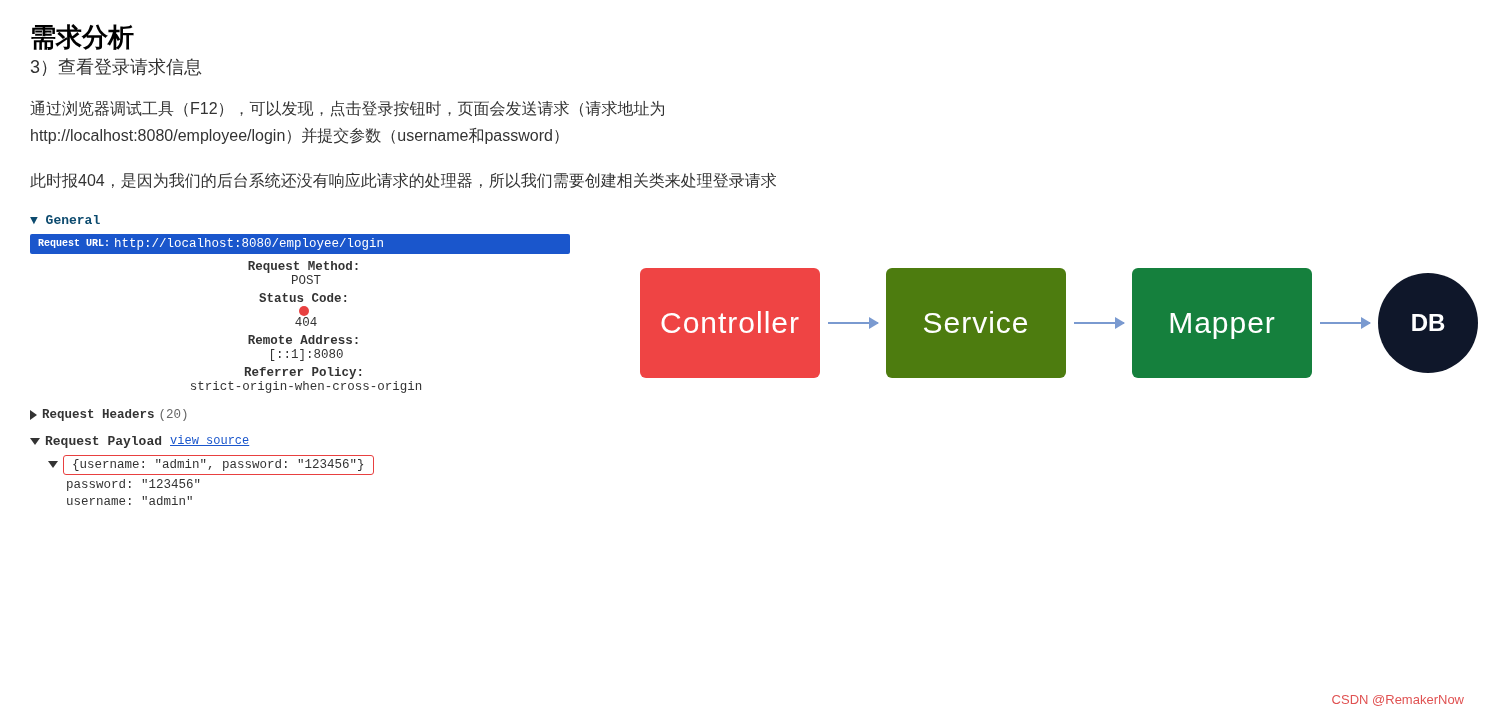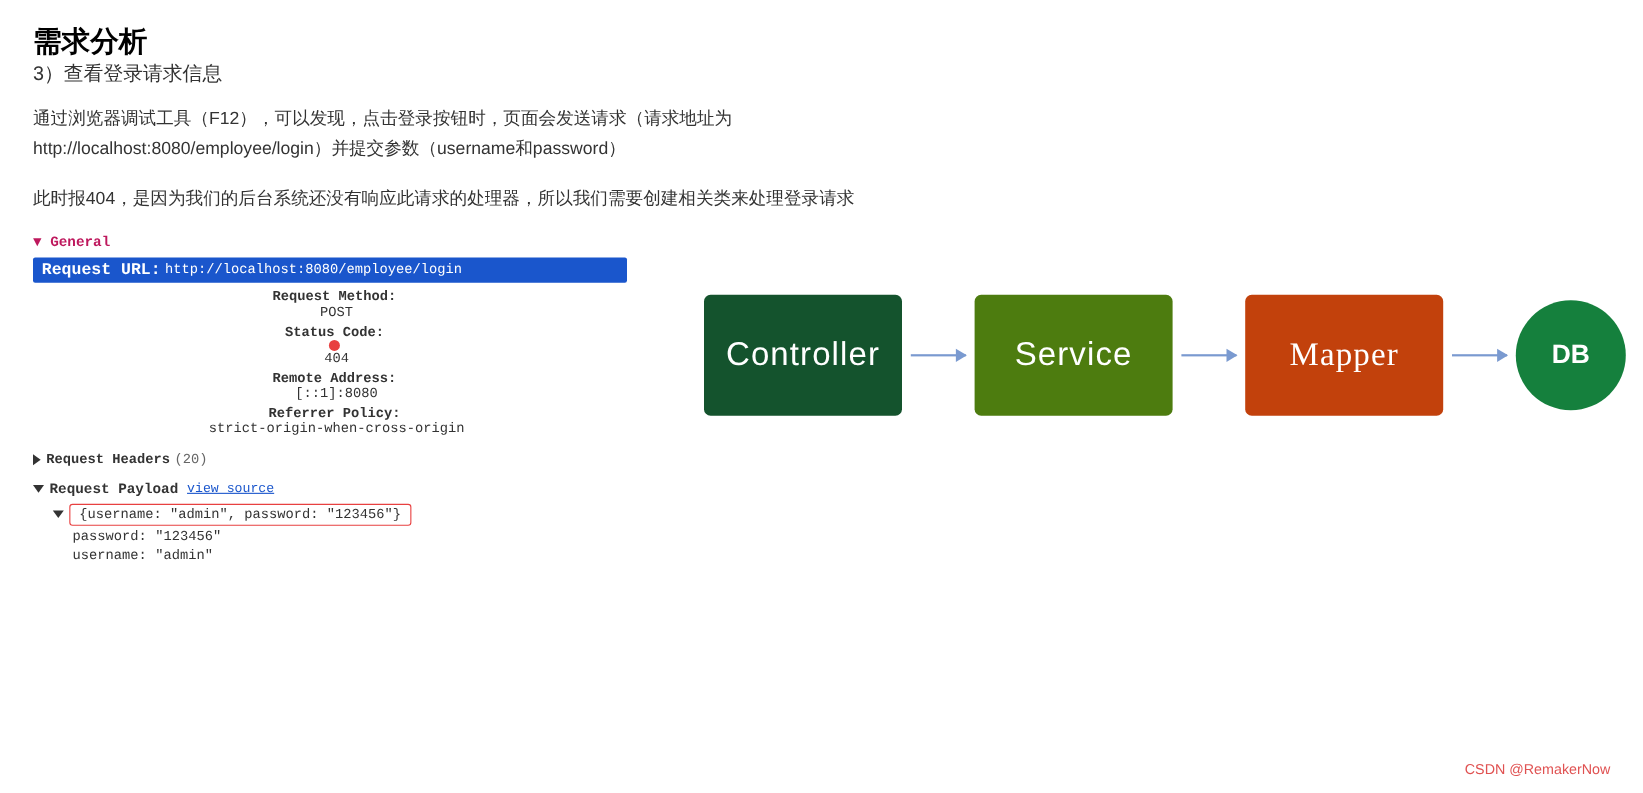--- a/index.html
+++ b/index.html
@@ -46,38 +46,38 @@
       font-family: "Consolas", "Courier New", monospace;
       color: #333;
     }
 
     .general-section {
       margin-bottom: 8px;
     }
 
     .general-header {
       font-size: 13px;
-      color: #be185d;
+      color: #0c4a6e;
       font-weight: bold;
       margin-bottom: 6px;
     }
 
     .url-row {
       display: flex;
       align-items: center;
       background: #1a56cc;
       padding: 3px 8px;
       margin-bottom: 4px;
       border-radius: 2px;
     }
 
     .url-label {
       color: #fff;
       font-weight: bold;
-      font-size: 15px;
+      font-size: 10px;
       white-space: nowrap;
     }
 
     .url-value {
       color: #fff;
       font-size: 12.5px;
       margin-left: 4px;
     }
 
     .info-row {
@@ -214,37 +214,36 @@
       align-items: center;
       justify-content: center;
       color: #fff;
       font-size: 30px;
       font-weight: 400;
       font-family: Arial, sans-serif;
       letter-spacing: 1px;
     }
 
     .arch-box.controller {
-      background: #14532d;
+      background: #ef4444;
       justify-content: center;
     }
 
     .arch-box.service {
       background: #4d7c0f;
     }
 
     .arch-box.mapper {
-      background: #c2410c;
-      font-family: Liberation Serif, serif;
+      background: #15803d;
     }
 
     .arch-cylinder {
       width: 100px;
       height: 100px;
-      background: #15803d;
+      background: #0f172a;
       border-radius: 50%;
       display: flex;
       align-items: center;
       justify-content: center;
       color: #fff;
       font-size: 24px;
       font-weight: bold;
       font-family: Arial, sans-serif;
       position: relative;
     }

